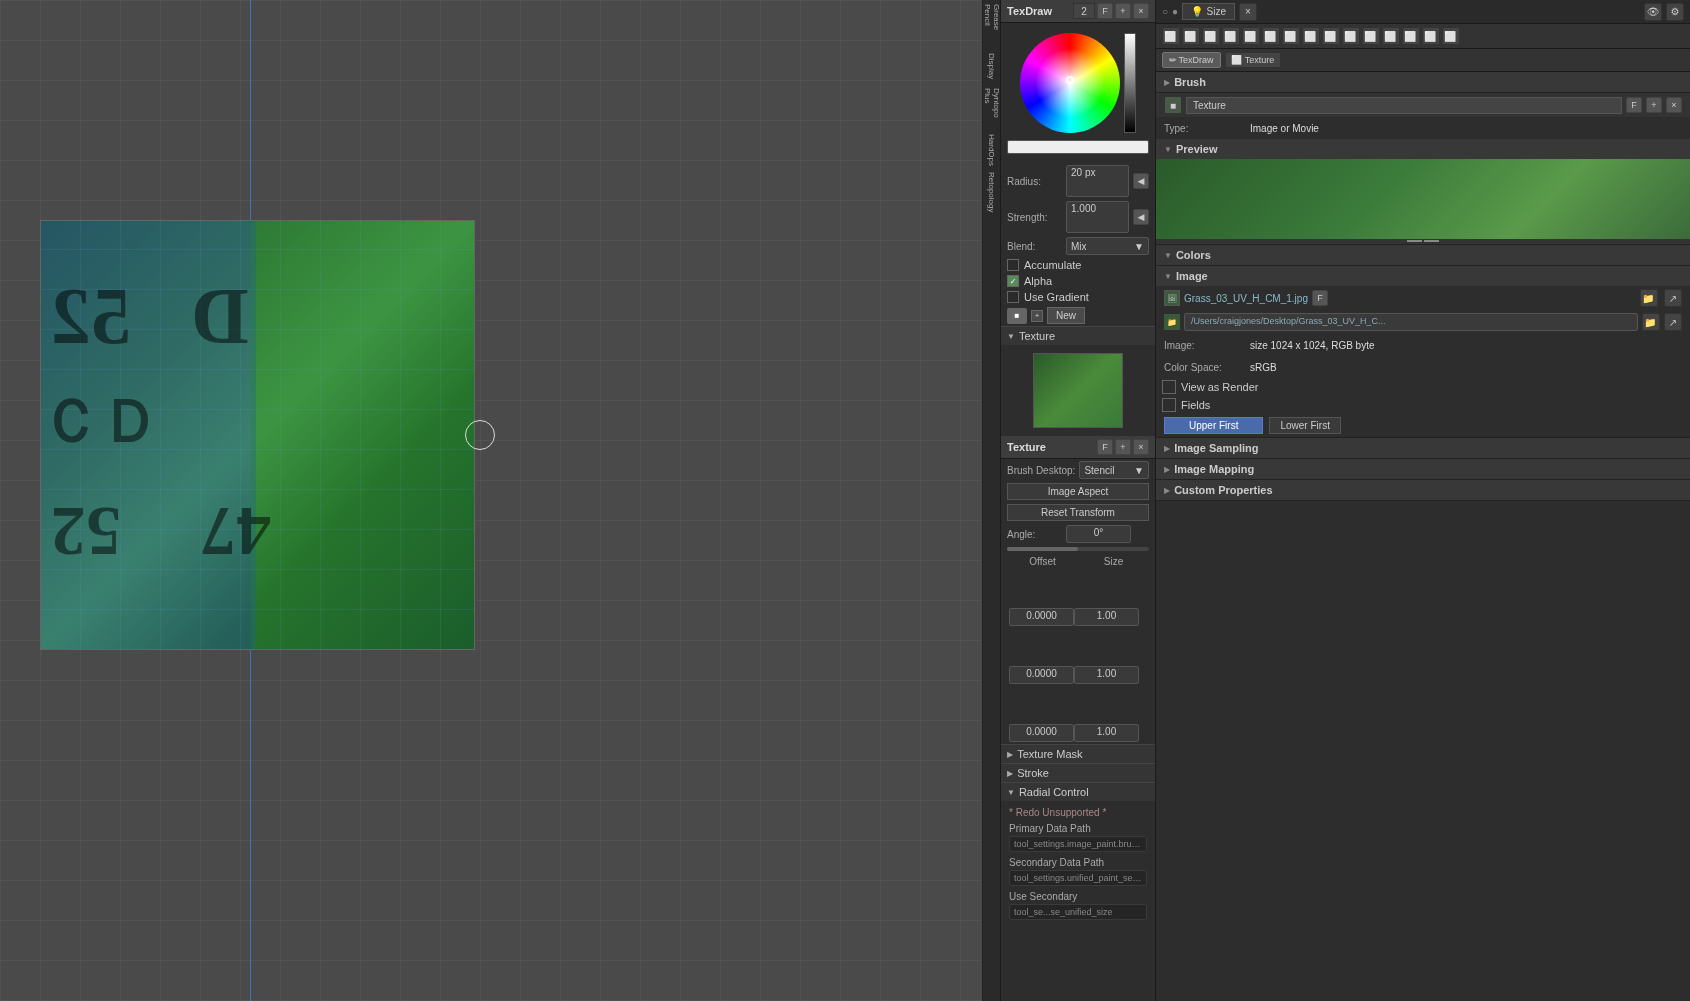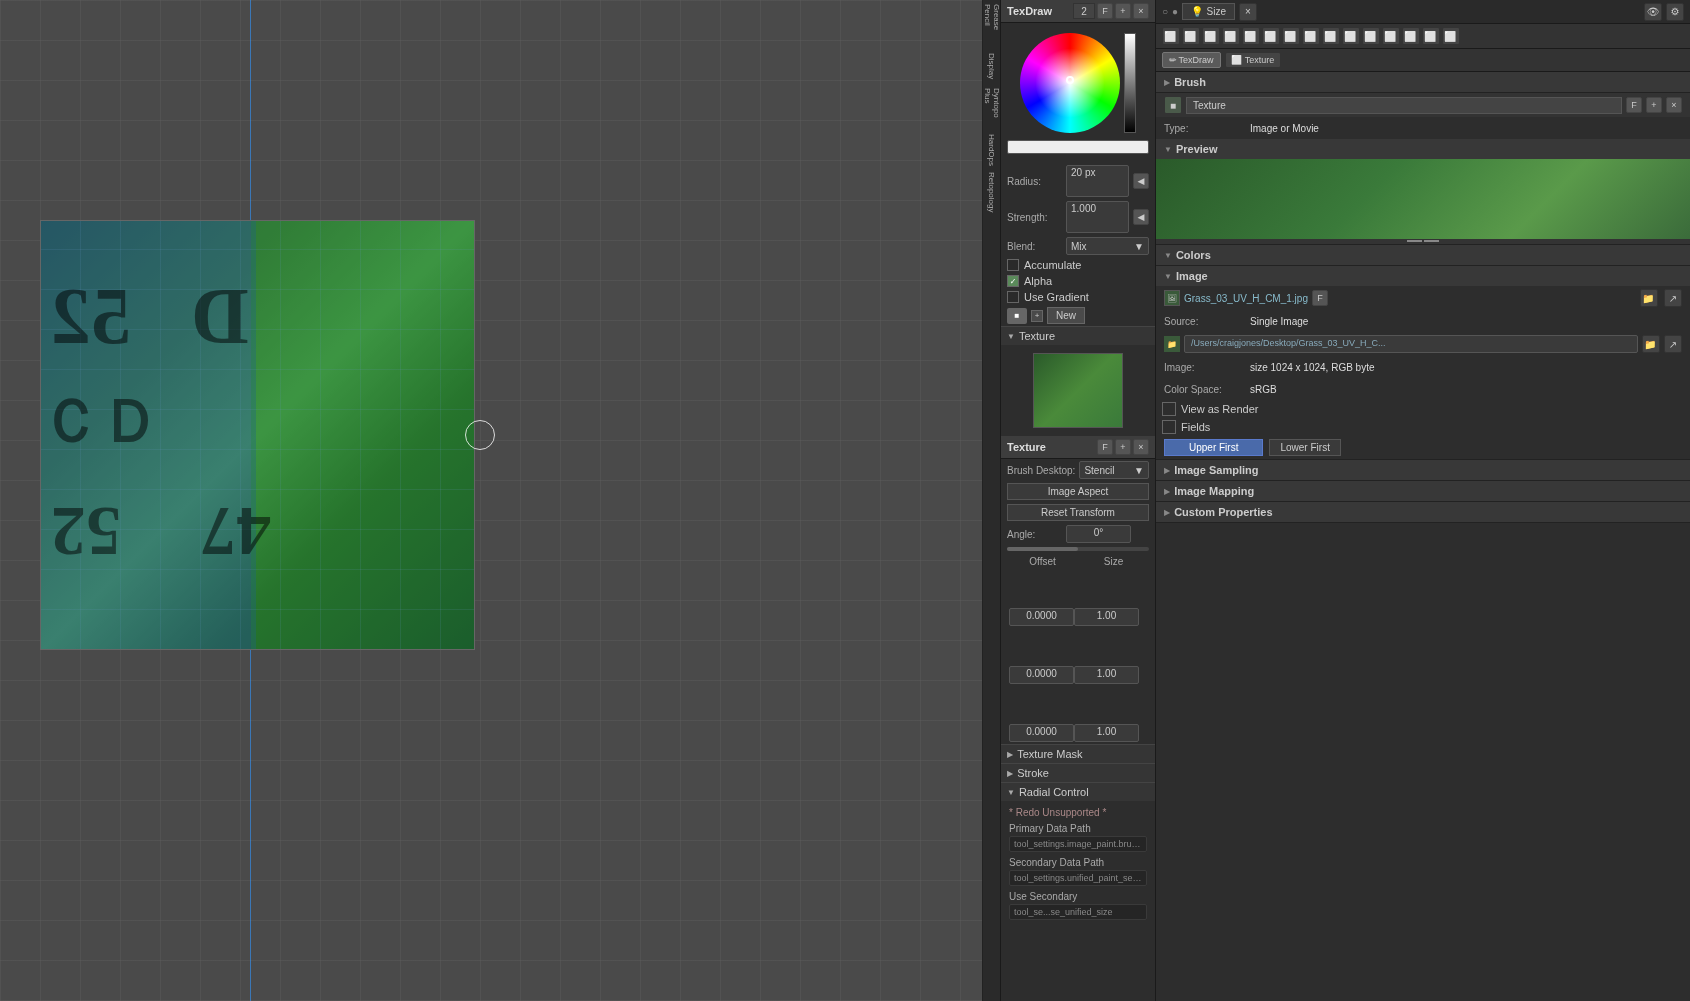--- a/index.html
+++ b/index.html
@@ -932,24 +932,20 @@
     <div class="rp-prop-row">
       <div style="display:flex;align-items:center;gap:4px;flex:1;">
         <div style="width:16px;height:16px;background:#3a5a3a;border:1px solid #555;display:flex;align-items:center;justify-content:center;font-size:8px;">🖼</div>
         <span class="rp-value" style="color:#88bbcc;">Grass_03_UV_H_CM_1.jpg</span>
         <div class="header-btn">F</div>
       </div>
       <div class="icon-btn">📁</div>
       <div class="icon-btn">↗</div>
     </div>
 
-    <div class="rp-prop-row">
-      <span class="rp-label">Source:</span>
-      <span class="rp-value">Single Image</span>
-    </div>
 
     <div class="file-path-row">
       <div style="width:16px;height:16px;background:#3a5a3a;font-size:8px;display:flex;align-items:center;justify-content:center;">📁</div>
       <div class="file-path-field">/Users/craigjones/Desktop/Grass_03_UV_H_C...</div>
       <div class="icon-btn">📁</div>
       <div class="icon-btn">↗</div>
     </div>
 
     <div class="rp-prop-row">
       <span class="rp-label">Image:</span>

